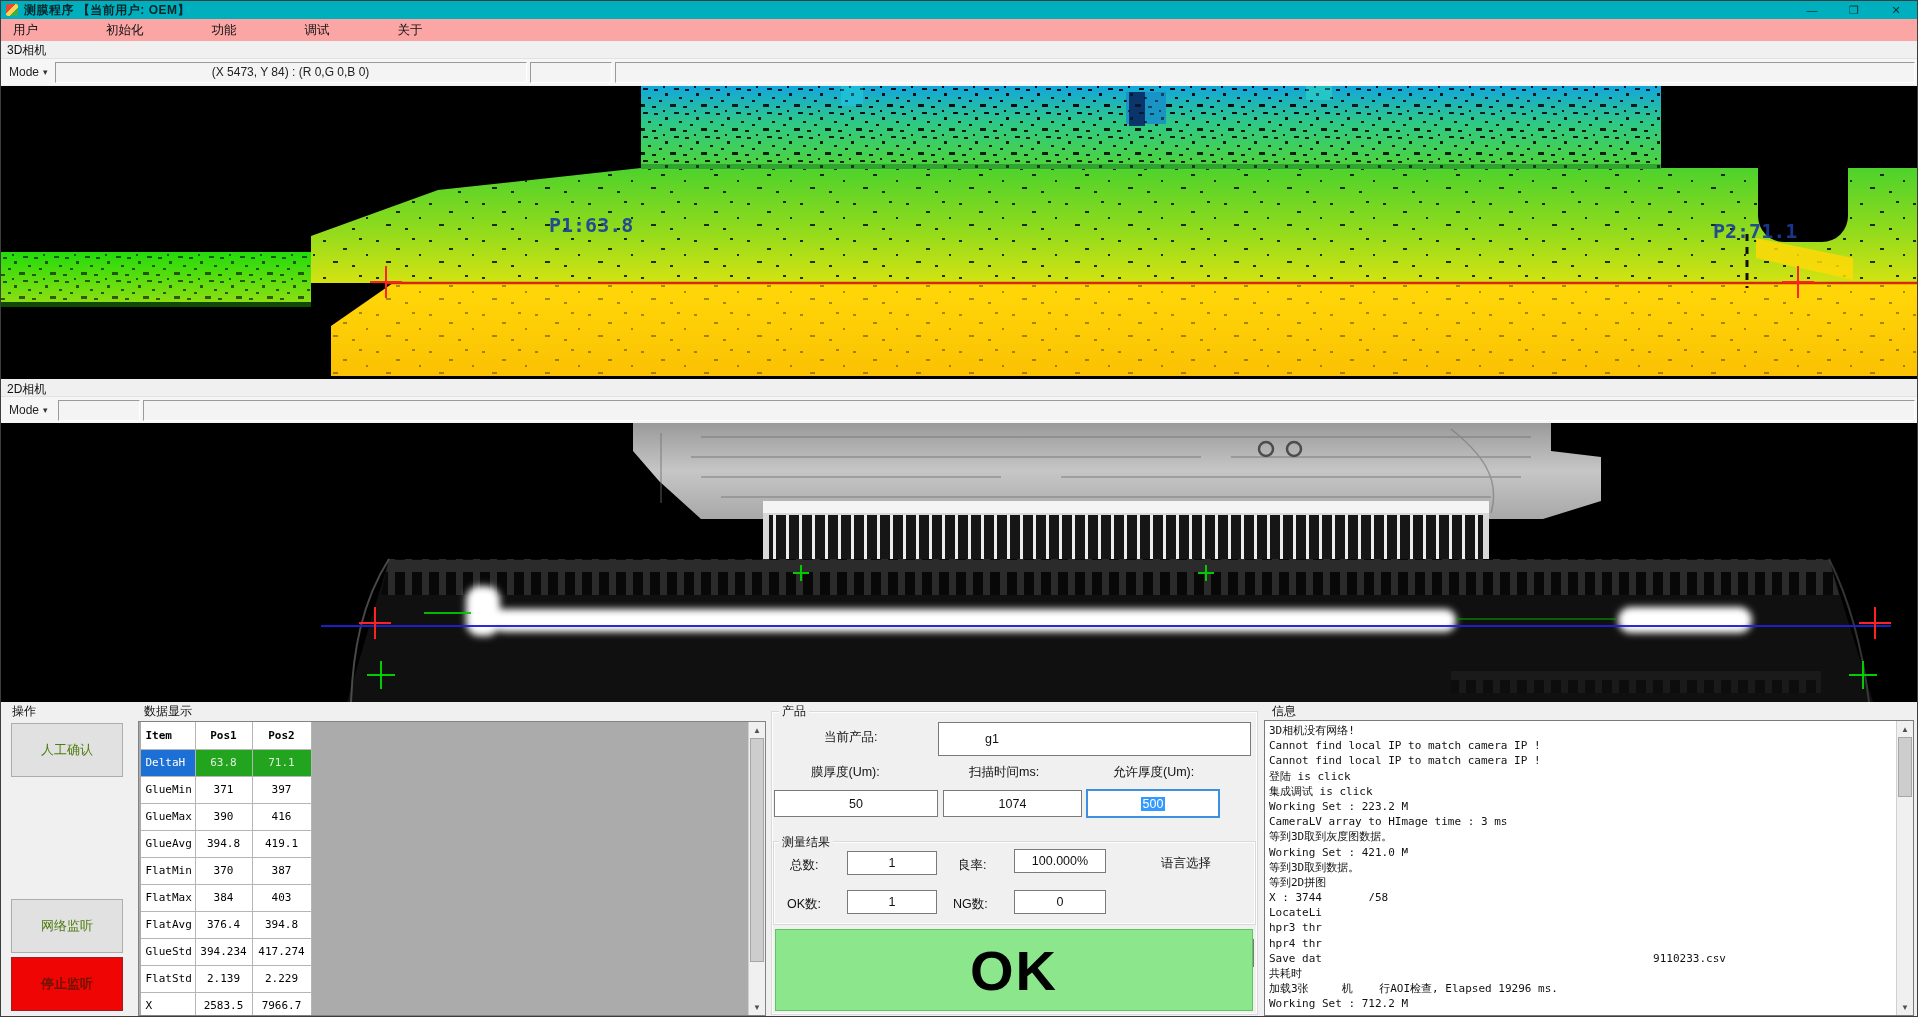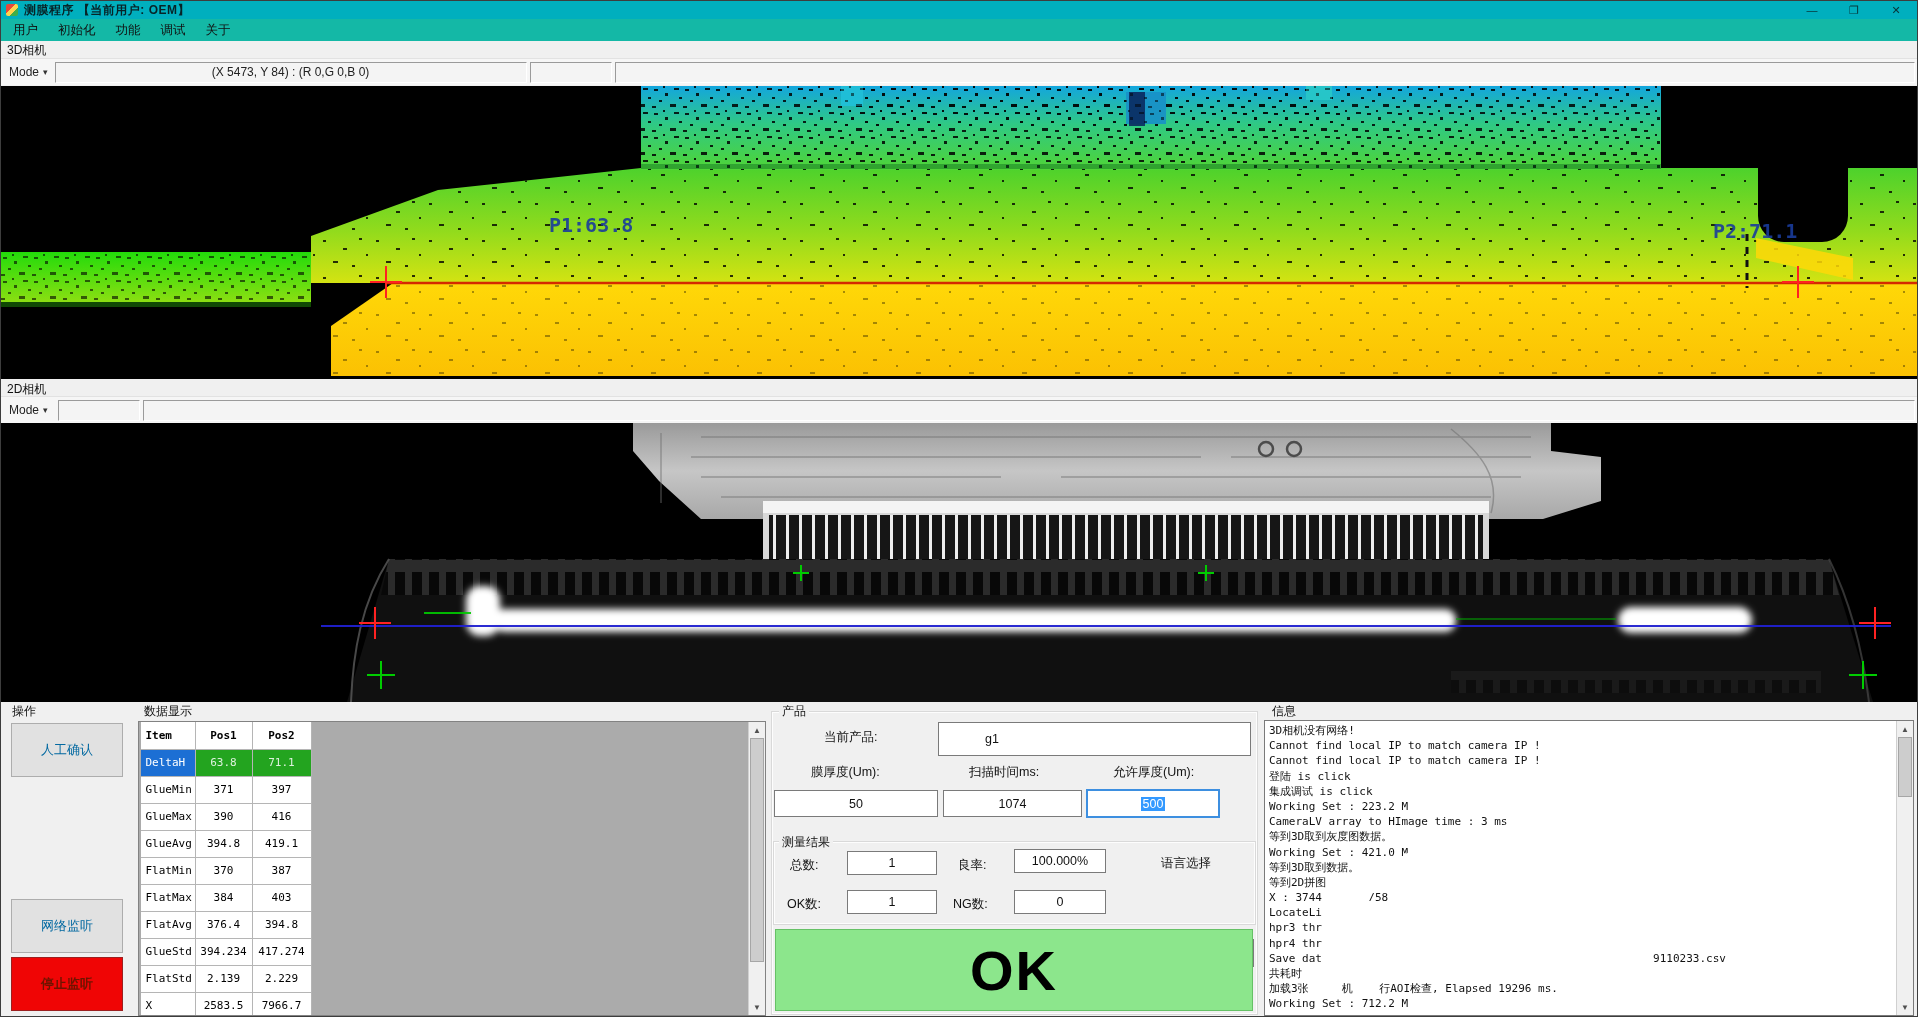--- a/index.html
+++ b/index.html
@@ -9,43 +9,43 @@
        border:1px solid #3d3d3d;}
   
   .titlebar{position:absolute;left:0;top:0;width:100%;height:18px;background:#00afbe;
             display:flex;align-items:center;color:#072428;font-size:12px;}
   .app-icon{width:12px;height:12px;margin:0 6px 0 5px;background:linear-gradient(135deg,#e8483a 0 40%,#ffd34d 40% 65%,#3fae49 65%);border-radius:2px;}
   .title{font-weight:bold;letter-spacing:.5px;white-space:nowrap;}
   .win-controls{margin-left:auto;display:flex;height:100%;}
   .win-controls div{width:42px;height:100%;display:flex;align-items:center;justify-content:center;
                     font-size:11px;color:#083538;cursor:default;}
   
-  .menubar{position:absolute;left:0;top:18px;width:100%;height:22px;background:#14b8a6;
-           display:flex;align-items:center;padding-left:2px;font-size:12.5px;color:#111;}
+  .menubar{position:absolute;left:0;top:18px;width:100%;height:22px;background:#fca5a5;
+           display:flex;align-items:center;padding-left:2px;font-size:12.5px;color:#111;gap:48px;}
   .menu-item{padding:2px 10px;}
   
   .seclabel{position:absolute;left:6px;font-size:12px;color:#111;}
   
   .toolbar{position:absolute;left:0;width:100%;height:27px;background:#f6f6f6;
            border-top:1px solid #e2e2e2;display:flex;align-items:center;font-size:12px;color:#222;}
   .mode-btn{display:flex;align-items:center;gap:4px;padding:2px 7px 2px 8px;}
   .chev{font-size:9px;color:#333;}
   .sunken{height:21px;background:#f4f4f4;border:1px solid;border-color:#9a9a9a #ffffff #ffffff #9a9a9a;
           display:flex;align-items:center;justify-content:center;font-size:12px;color:#222;}
   .status-box{width:472px;}
   .small-seg{width:82px;margin-left:3px;}
   .rest-seg{flex:1;margin-left:3px;margin-right:2px;}
   
   .imgwrap{position:absolute;left:0;width:1918px;background:#000;}
   .imgwrap svg{display:block;}
   
   .groupbox{position:absolute;border:1px solid #d9d9d9;box-shadow:inset 0 0 0 1px #fdfdfd;}
   .grouplabel{position:absolute;font-size:12px;color:#111;background:#f0f0f0;padding:0 3px;}
   .btn{position:absolute;background:#e1e1e1;border:1px solid #adadad;display:flex;align-items:center;
-       justify-content:center;font-size:13px;color:#0369a1;}
+       justify-content:center;font-size:13px;color:#4d7c0f;}
   .btn.red{background:#f00505;color:#6e1400;font-weight:bold;border-color:#9c2020;}
   .tb{position:absolute;background:#fff;border:1px solid #7a7a7a;display:flex;align-items:center;
       justify-content:center;font-size:12.5px;color:#111;}
   .tb.focused{border:2px solid #3d8fe0;}
   .sel-text{background:#3399ff;color:#fff;padding:0 2px;}
   .flabel{position:absolute;font-size:12.5px;color:#111;white-space:nowrap;}
   
   .data-container{position:absolute;left:137px;top:720px;width:628px;height:295px;
                   background:#ababab;border:1px solid #828282;overflow:hidden;}
   .dtable{position:absolute;left:1px;top:0;width:172px;font-family:"DejaVu Sans Mono","Liberation Mono",monospace;}

